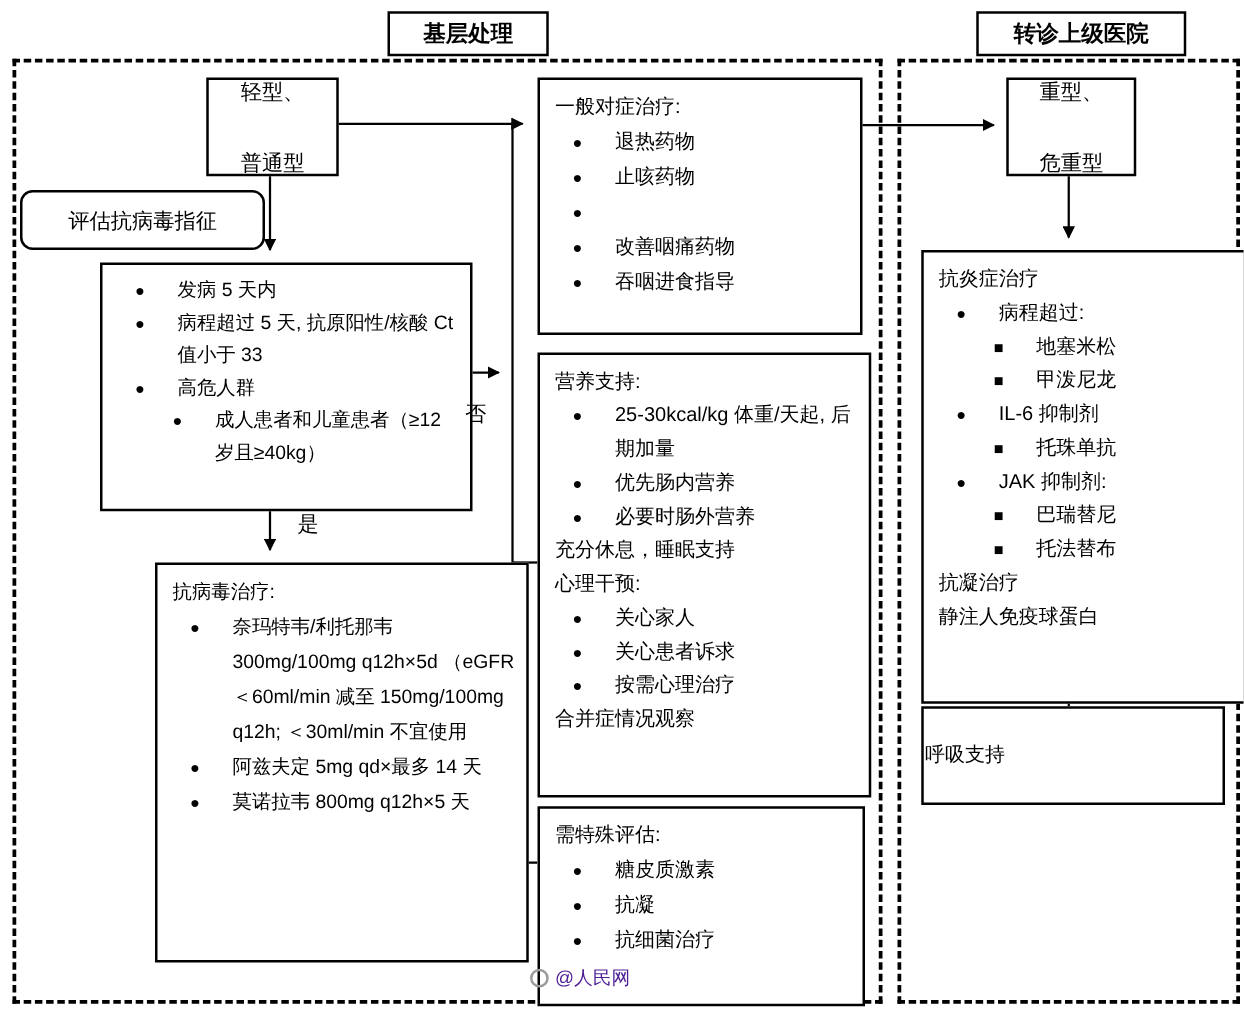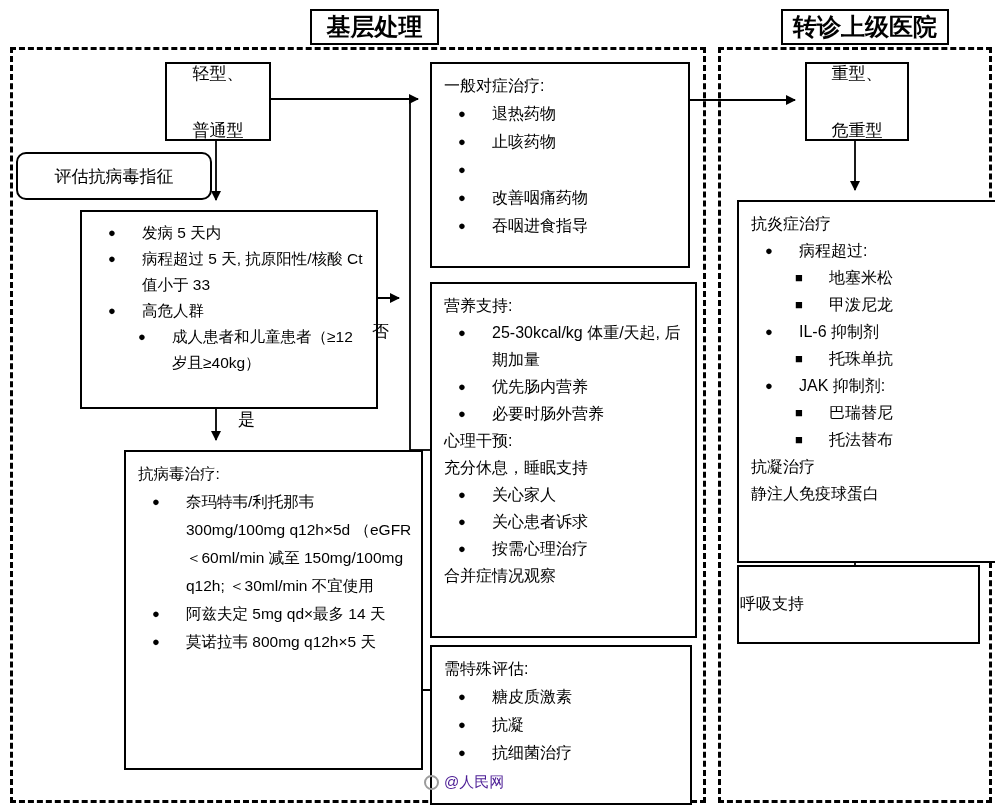--- a/index.html
+++ b/index.html
@@ -5,21 +5,21 @@
   html,body { margin:0; padding:0; background:#fff; }
   .stage {
     position:relative; width:995px; height:809px; background:#fff;
     font-family:"Liberation Sans", sans-serif; color:#000; overflow:hidden;
   }
   svg.connectors { position:absolute; left:0; top:0; pointer-events:none; }
   svg.connectors line, svg.connectors polyline { stroke:#000; stroke-width:1.8; fill:none; }
 
   .hdr {
     position:absolute; border:2px solid #000; background:#fff;
-    font-weight:bold; font-size:24px; text-align:right;
+    font-weight:bold; font-size:18px; text-align:right;
     display:flex; align-items:center; justify-content:center;
   }
   #hdr-left  { left:310px; top:9px;  width:125px; height:32px; }
   #hdr-right { left:781px; top:9px;  width:164px; height:32px; }
 
   .panel { position:absolute; border:3px dashed #000; background:transparent; }
   #panel-left  { left:10px;  top:47px; width:690px; height:750px; }
   #panel-right { left:718px; top:47px; width:268px; height:750px; }
 
   .box { position:absolute; border:2px solid #000; background:#fff; font-size:16px; }
@@ -174,24 +174,24 @@
         </div>
         <div class="li">
           <span class="mk">●</span>
           <span class="tx">优先肠内营养</span>
         </div>
         <div class="li">
           <span class="mk">●</span>
           <span class="tx">必要时肠外营养</span>
         </div>
         <div class="li flush">
+          <span class="tx">充分休息，睡眠支持</span>
+        </div>
+        <div class="li flush">
           <span class="tx">心理干预:</span>
-        </div>
-        <div class="li flush">
-          <span class="tx">充分休息，睡眠支持</span>
         </div>
         <div class="li">
           <span class="mk">●</span>
           <span class="tx">关心家人</span>
         </div>
         <div class="li">
           <span class="mk">●</span>
           <span class="tx">关心患者诉求</span>
         </div>
         <div class="li">

